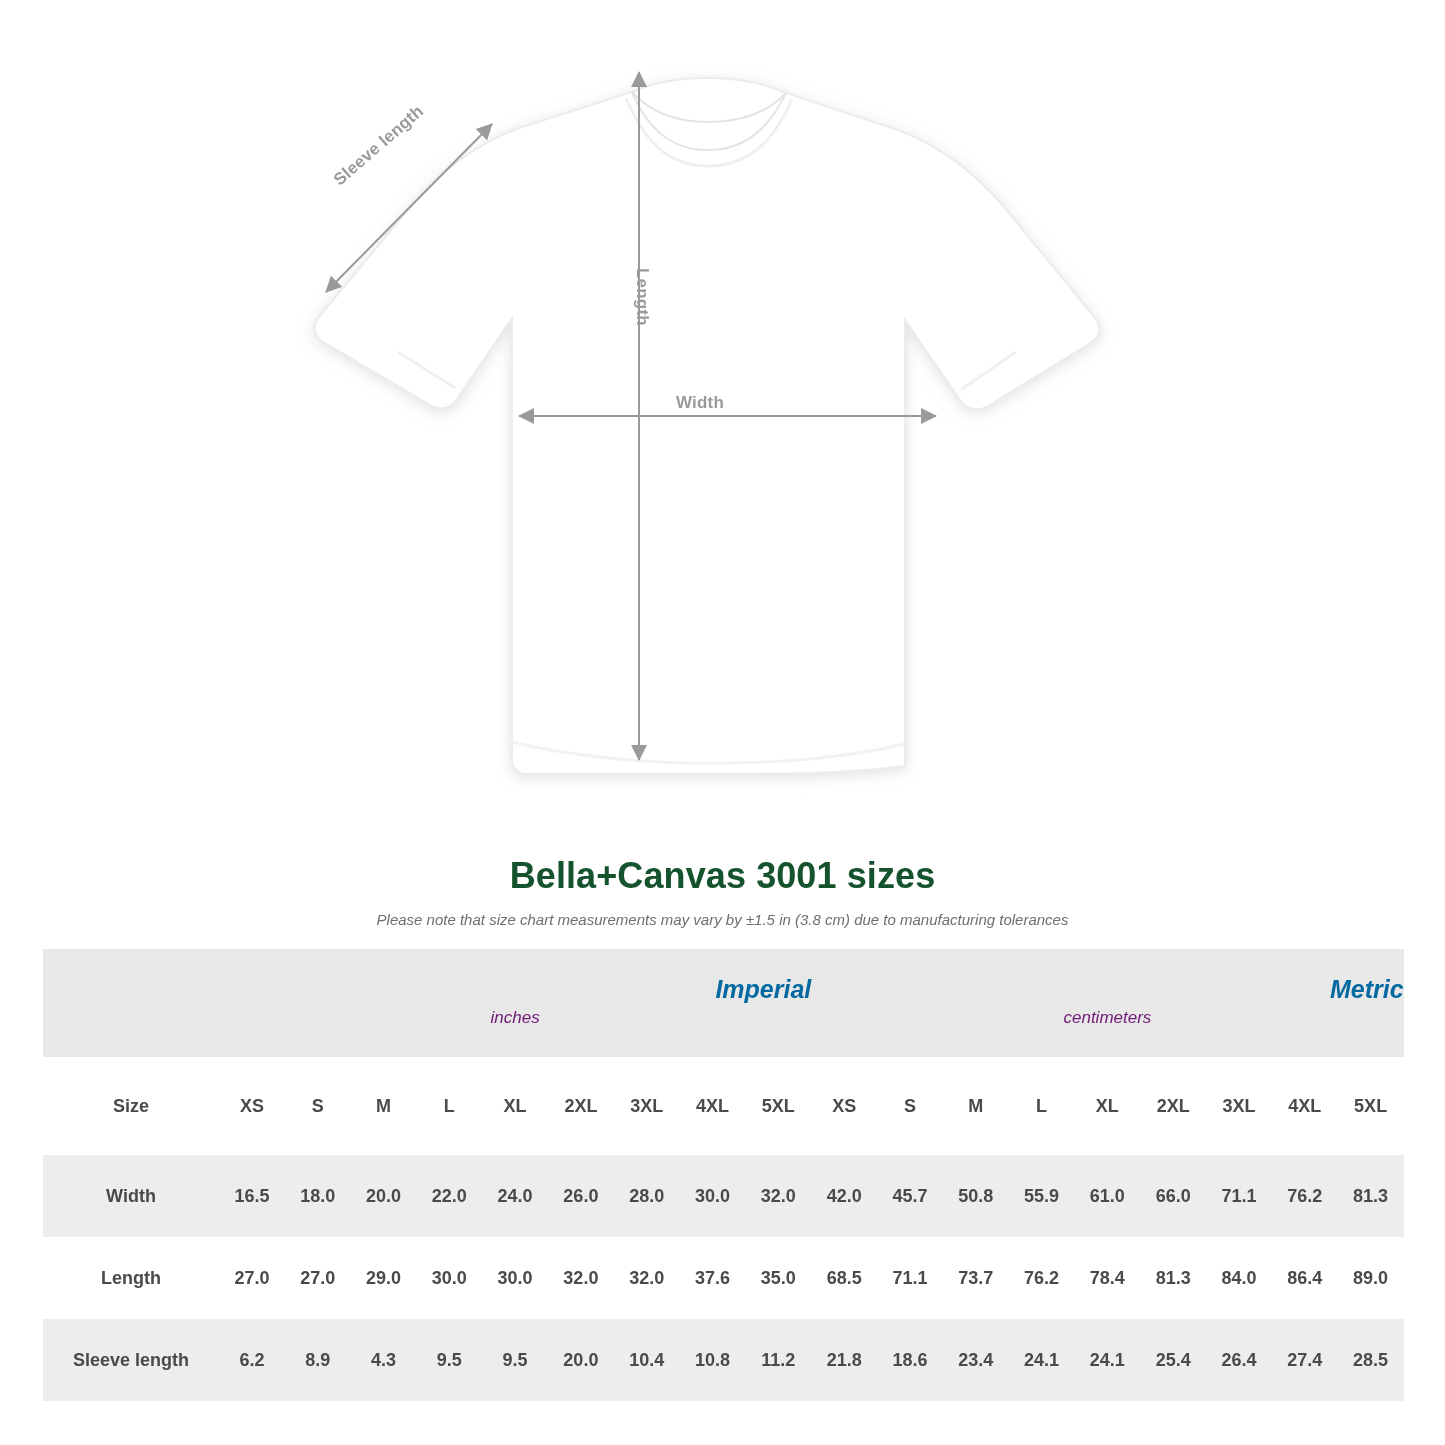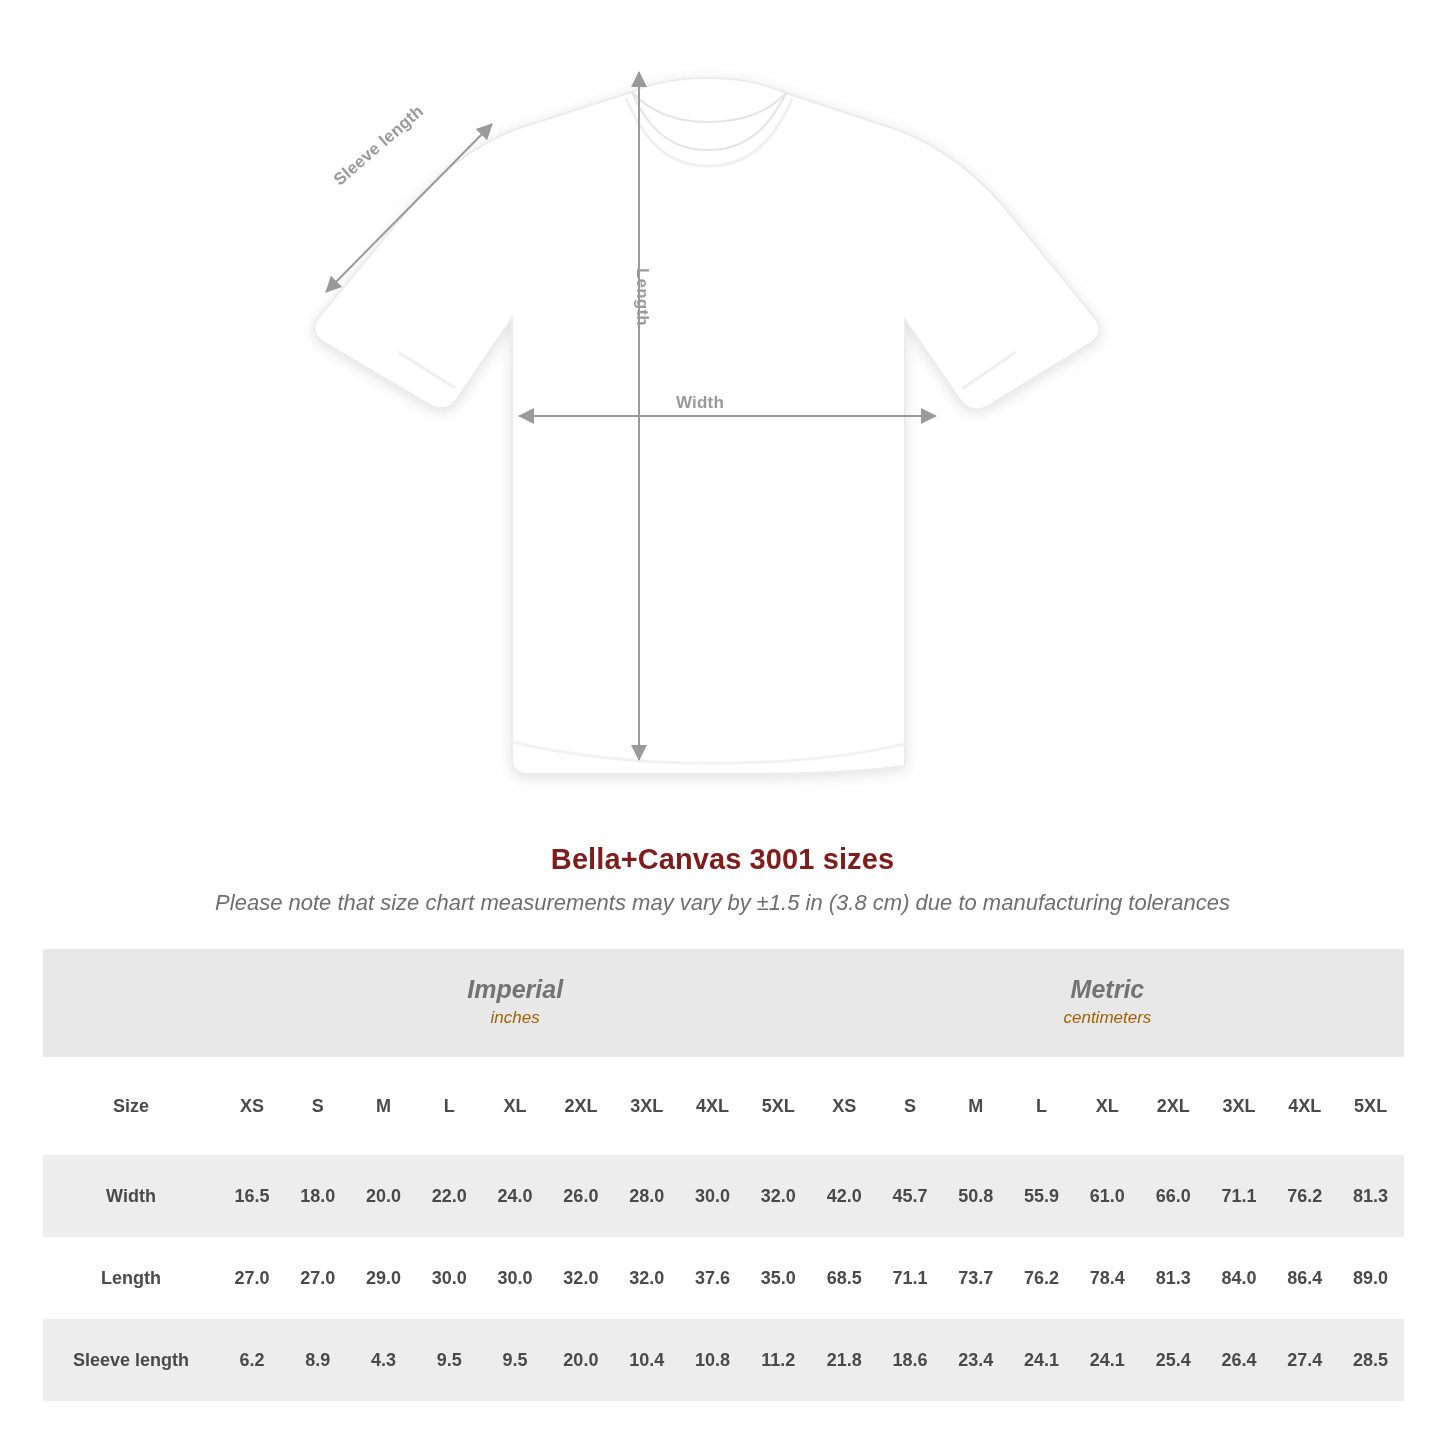--- a/index.html
+++ b/index.html
@@ -60,29 +60,29 @@
 
   
   #title-block {
     position: absolute;
     left: 0;
     top: 843px;
     width: 1445px;
     text-align: center;
   }
   #chart-title {
-    font-size: 29px;
-    font-weight: bold;
-    color: #7f1d1d;
-    margin: 0;
+    font-size: 36px;
+    font-weight: bold;
+    color: #14532d;
+    margin: 12px;
     letter-spacing: 0.1px;
   }
   #chart-note {
     margin: 14px 0 0 0;
-    font-size: 22px;
+    font-size: 15px;
     font-style: italic;
     color: #6f6f6f;
   }
 
   
   #size-table-wrap {
     position: absolute;
     left: 43px;
     top: 949px;
     width: 1360px;
@@ -102,27 +102,28 @@
     font-size: 18px;
   }
   .unitband {
     height: 108px;
     background: #e8e8e8;
   }
   .unit-name {
     font-size: 25px;
     font-weight: bold;
     font-style: italic;
-    color: #737373;
+    color: #0369a1;
     line-height: 1.15;
+    text-align: right;
   }
   .unit-sub {
     font-size: 17px;
     font-style: italic;
-    color: #a16207;
+    color: #701a75;
     line-height: 1.6;
   }
   tr.row-head td {
     height: 98px;
     background: #ffffff;
     font-weight: bold;
     font-size: 19px;
     color: #3b3b3b;
   }
   tr.row-head td.rowlabel { font-weight: bold; font-size: 19px; }

